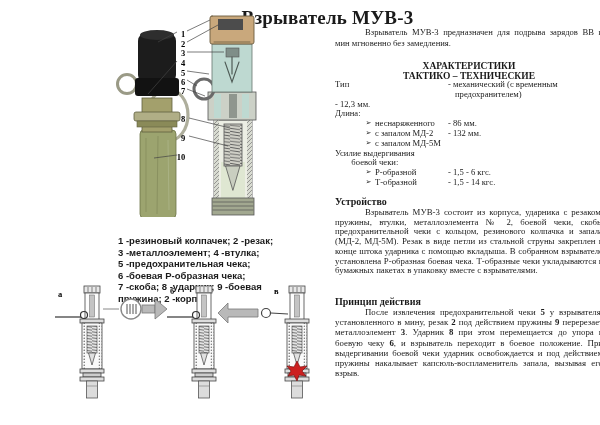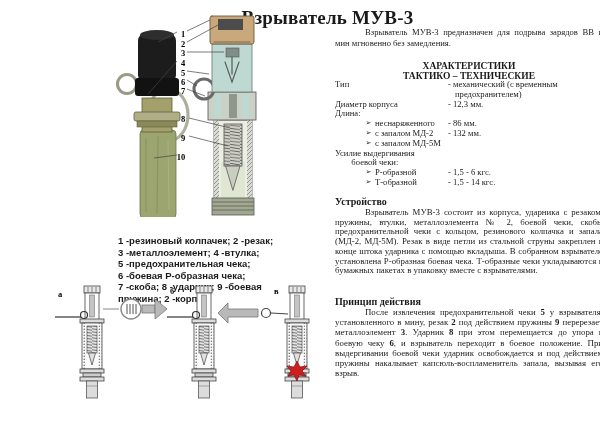--- a/index.html
+++ b/index.html
@@ -206,21 +206,20 @@
     <div>ХАРАКТЕРИСТИКИ</div>
     <div>ТАКТИКО – ТЕХНИЧЕСКИЕ</div>
   </div>
 
   <div class="rcol speclist" style="position: absolute; top: 80px;">
     <div class="spec-row">
       <div class="spec-label plain"><span class="lbl">Тип</span></div>
       <div class="spec-value">- механический (с временным предохранителем)</div>
     </div>
     <div class="spec-row">
-      <div class="spec-label plain"><span class="lbl">Диаметр корпуса</span></div>
       <div class="spec-value">- 12,3 мм.</div>
     </div>
     <div class="spec-row">
       <div class="spec-label plain"><span class="lbl">Длина:</span></div>
       <div class="spec-value"></div>
     </div>
     <div class="spec-row">
       <div class="spec-label"><span class="spec-bullet">➢</span><span class="lbl">неснаряженного</span></div>
       <div class="spec-value">- 86 мм.</div>
     </div>

